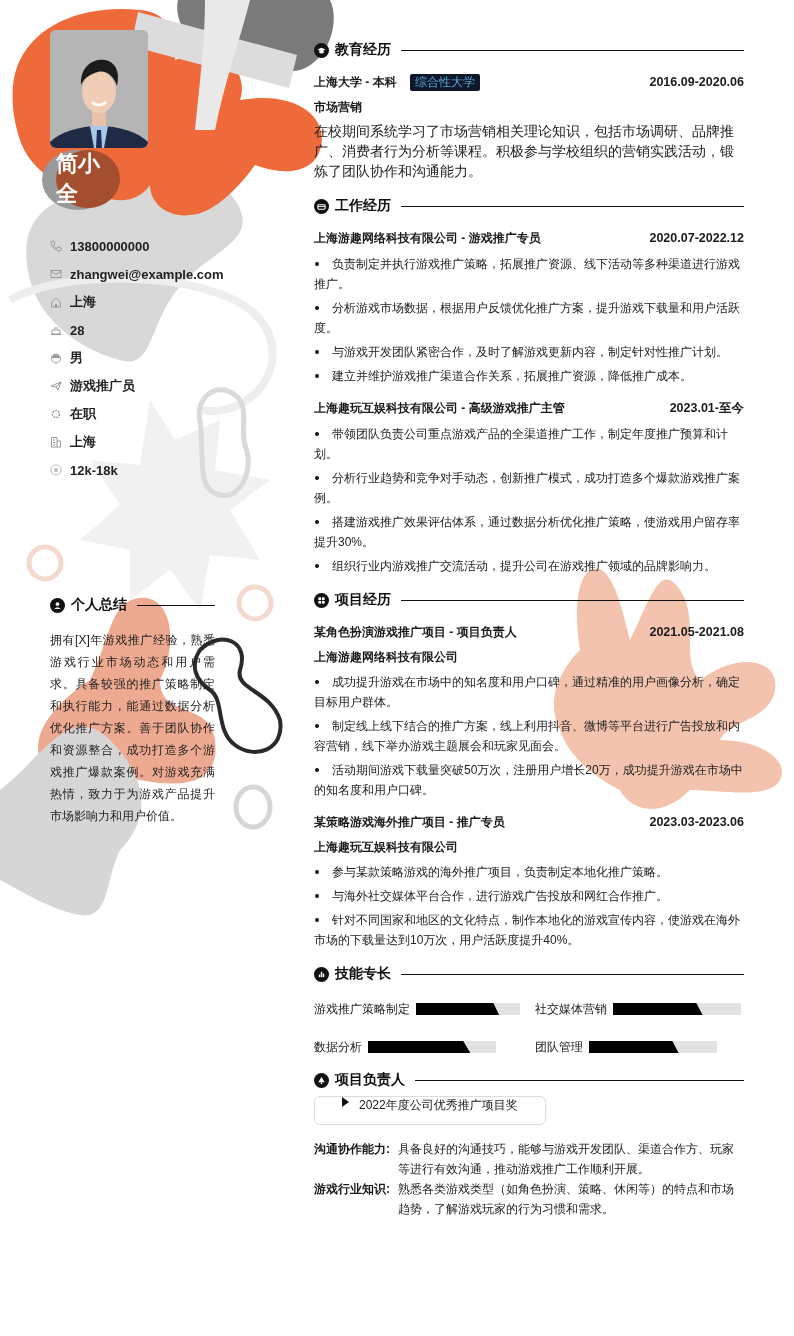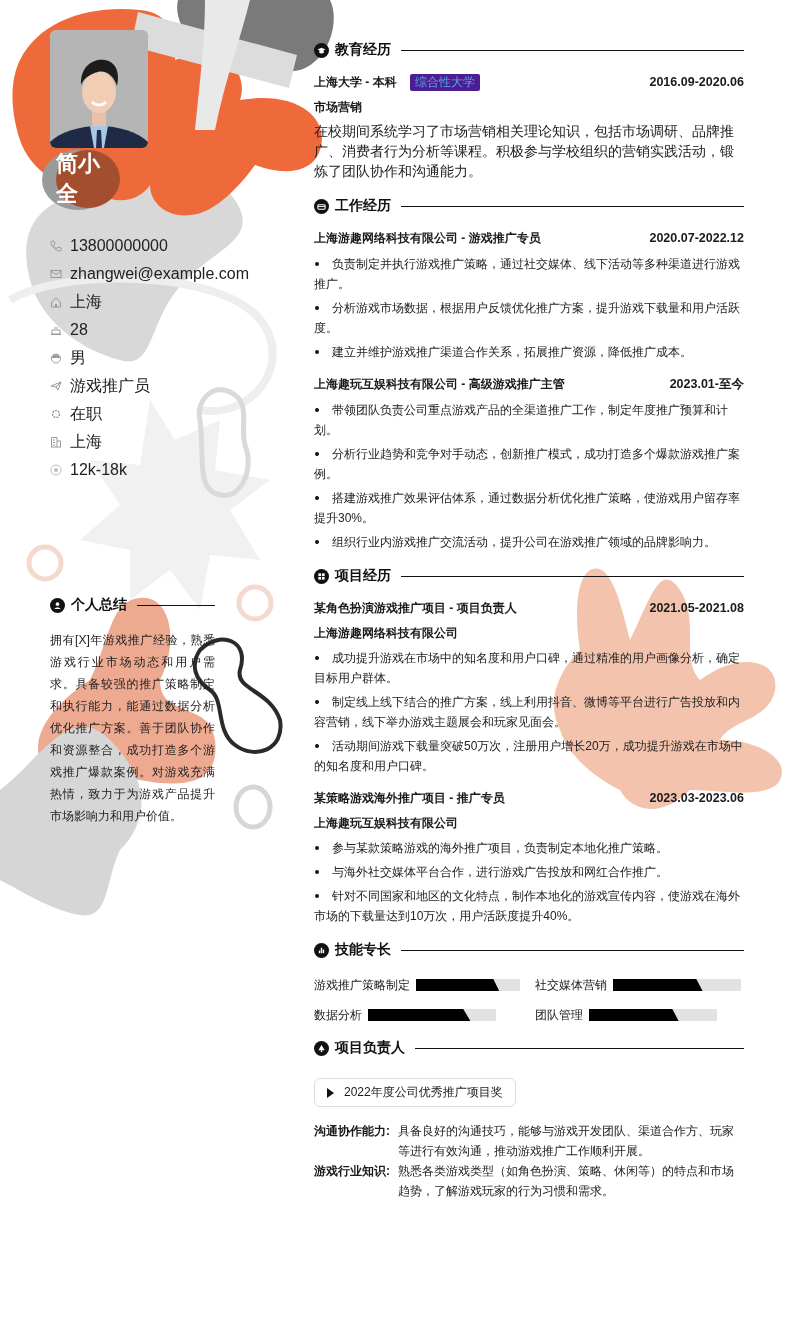--- a/index.html
+++ b/index.html
@@ -8,52 +8,52 @@
   .bg { position: absolute; left: 0; top: 0; width: 794px; height: 1336px; z-index: 0; pointer-events: none; }
   .layer { position: absolute; z-index: 2; }
 
   
   .photo { left: 50px; top: 30px; width: 98px; height: 118px; border-radius: 6px; background: #b7b7b7; overflow: hidden; }
   .name-badge { left: 42px; top: 150px; width: 72px; height: 60px; border-radius: 50%; background: #9a9a9a; }
   .name-circle { left: 56px; top: 150px; width: 64px; height: 58px; border-radius: 50%; background: #a44e30; display:flex; align-items:center; justify-content:center; }
   .name-circle span { color: #fff; font-size: 22px; font-weight: 700; letter-spacing: 0; }
 
   .info-list { left: 50px; top: 232px; width: 240px; }
-  .info-row { display: flex; align-items: center; height: 28px; font-size: 16px; color: #222; }
+  .info-row { display: flex; align-items: center; height: 28px; font-size: 13px; color: #222; font-weight: bold; }
   .info-row .ic { width: 12px; height: 12px; margin-right: 8px; color: #9a9a9a; display:flex; align-items:center; justify-content:center; }
   .info-row .ic svg { width: 12px; height: 12px; }
 
   .sec-title { display: flex; align-items: center; height: 20px; }
   .sec-title .sic { width: 15px; height: 15px; border-radius: 50%; background: #111; margin-right: 6px; display:flex; align-items:center; justify-content:center; }
   .sec-title .sic svg { width: 9px; height: 9px; }
   .sec-title .stxt { font-size: 14px; font-weight: 700; color: #111; white-space: nowrap; }
   .sec-title .sline { flex: 1; height: 1px; background: #111; margin-left: 10px; }
 
   .summary { left: 50px; top: 595px; width: 165px; }
   .summary-text { margin-top: 14px; font-size: 12px; line-height: 22px; color: #222; text-align: justify; }
 
   
   .main { left: 314px; top: 40px; width: 430px; }
   .section { margin-bottom: 14px; }
   .item-head { display: flex; justify-content: space-between; align-items: center; font-size: 12px; font-weight: 700; height: 20px; margin-top: 12px; }
   .item-head .date { font-size: 12.5px; font-weight: 700; }
-  .tag { display:inline-block; margin-left: 10px; padding: 0 5px; background: #4c1d95; color: #56a8d8; font-weight: 400; font-size: 12px; line-height: 17px; border-radius: 2px; }
+  .tag { display:inline-block; margin-left: 10px; padding: 0 5px; background: #0f172a; color: #56a8d8; font-weight: 400; font-size: 12px; line-height: 17px; border-radius: 2px; }
   .sub { font-size: 12px; font-weight: 700; margin-top: 6px; height: 18px; line-height: 18px; }
   .para { font-size: 14px; line-height: 20px; margin-top: 6px; color: #222; font-family: Liberation Mono, monospace; }
   ul.bl { list-style: none; margin-top: 6px; }
   ul.bl li { font-size: 12px; line-height: 20px; color: #222; margin-bottom: 4px; position: relative; padding-left: 0; text-indent: 18px; }
   ul.bl li::before { content: ""; position: absolute; left: 1px; top: 8px; width: 4px; height: 4px; background: #111; border-radius: 50%; }
 
-  .skills { display: grid; grid-template-columns: 221px 209px; row-gap: 12px; margin-top: 16px; }
+  .skills { display: grid; grid-template-columns: 221px 209px; row-gap: 20px; margin-top: 16px; }
   .skill { display: flex; align-items: center; font-size: 12px; height: 18px; }
   .skill .lbl { white-space: nowrap; margin-right: 6px; }
   .skill .bar { height: 12px; background: #e2e2e2; position: relative; }
   .skill .fill { position: absolute; left: 0; top: 0; height: 12px; background: #000; clip-path: polygon(0 0, 93% 0, 100% 100%, 0 100%); }
 
-  .award { display:inline-flex; align-items:center; margin-top: 20px; height: 29px; padding: 0 12px; border: 1px solid #dcdcdc; border-radius: 6px; font-size: 12px; background: #fff; }
+  .award { display:inline-flex; align-items:flex-start; margin-top: 6px; height: 29px; padding: 0 27px; border: 1px solid #dcdcdc; border-radius: 6px; font-size: 12px; background: #fff; }
   .award .tri { width: 0; height: 0; border-left: 7px solid #111; border-top: 5px solid transparent; border-bottom: 5px solid transparent; margin-right: 10px; }
 
   .other { margin-top: 14px; }
   .other-row { display: flex; font-size: 12px; line-height: 20px; }
   .other-row .k { font-weight: 700; white-space: nowrap; width: 84px; }
   .other-row .v { flex: 1; color: #222; }
 </style>
 </head>
 <body>
 
@@ -230,22 +230,23 @@
           </svg>
         </span>
       <span class="stxt">工作经历</span>
       <span class="sline"></span>
     </div>
     <div class="item-head">
       <span>上海游趣网络科技有限公司 - 游戏推广专员</span>
       <span class="date">2020.07-2022.12</span>
     </div>
     <ul class="bl">
-      <li>负责制定并执行游戏推广策略，通过社交媒体、线下活动等多种渠道进行游戏推广。</li>
+      <li>负责制定并执行游戏推广策略，拓展推广资源、线下活动等多种渠道进行游戏推广。</li>
       <li>分析游戏市场数据，根据用户反馈优化推广方案，提升游戏下载量和用户活跃度。</li>
+      <li>与游戏开发团队紧密合作，及时了解游戏更新内容，制定针对性推广计划。</li>
       <li>建立并维护游戏推广渠道合作关系，拓展推广资源，降低推广成本。</li>
     </ul>
     <div class="item-head">
       <span>上海趣玩互娱科技有限公司 - 高级游戏推广主管</span>
       <span class="date">2023.01-至今</span>
     </div>
     <ul class="bl">
       <li>带领团队负责公司重点游戏产品的全渠道推广工作，制定年度推广预算和计划。</li>
       <li>分析行业趋势和竞争对手动态，创新推广模式，成功打造多个爆款游戏推广案例。</li>
       <li>搭建游戏推广效果评估体系，通过数据分析优化推广策略，使游戏用户留存率提升30%。</li>

